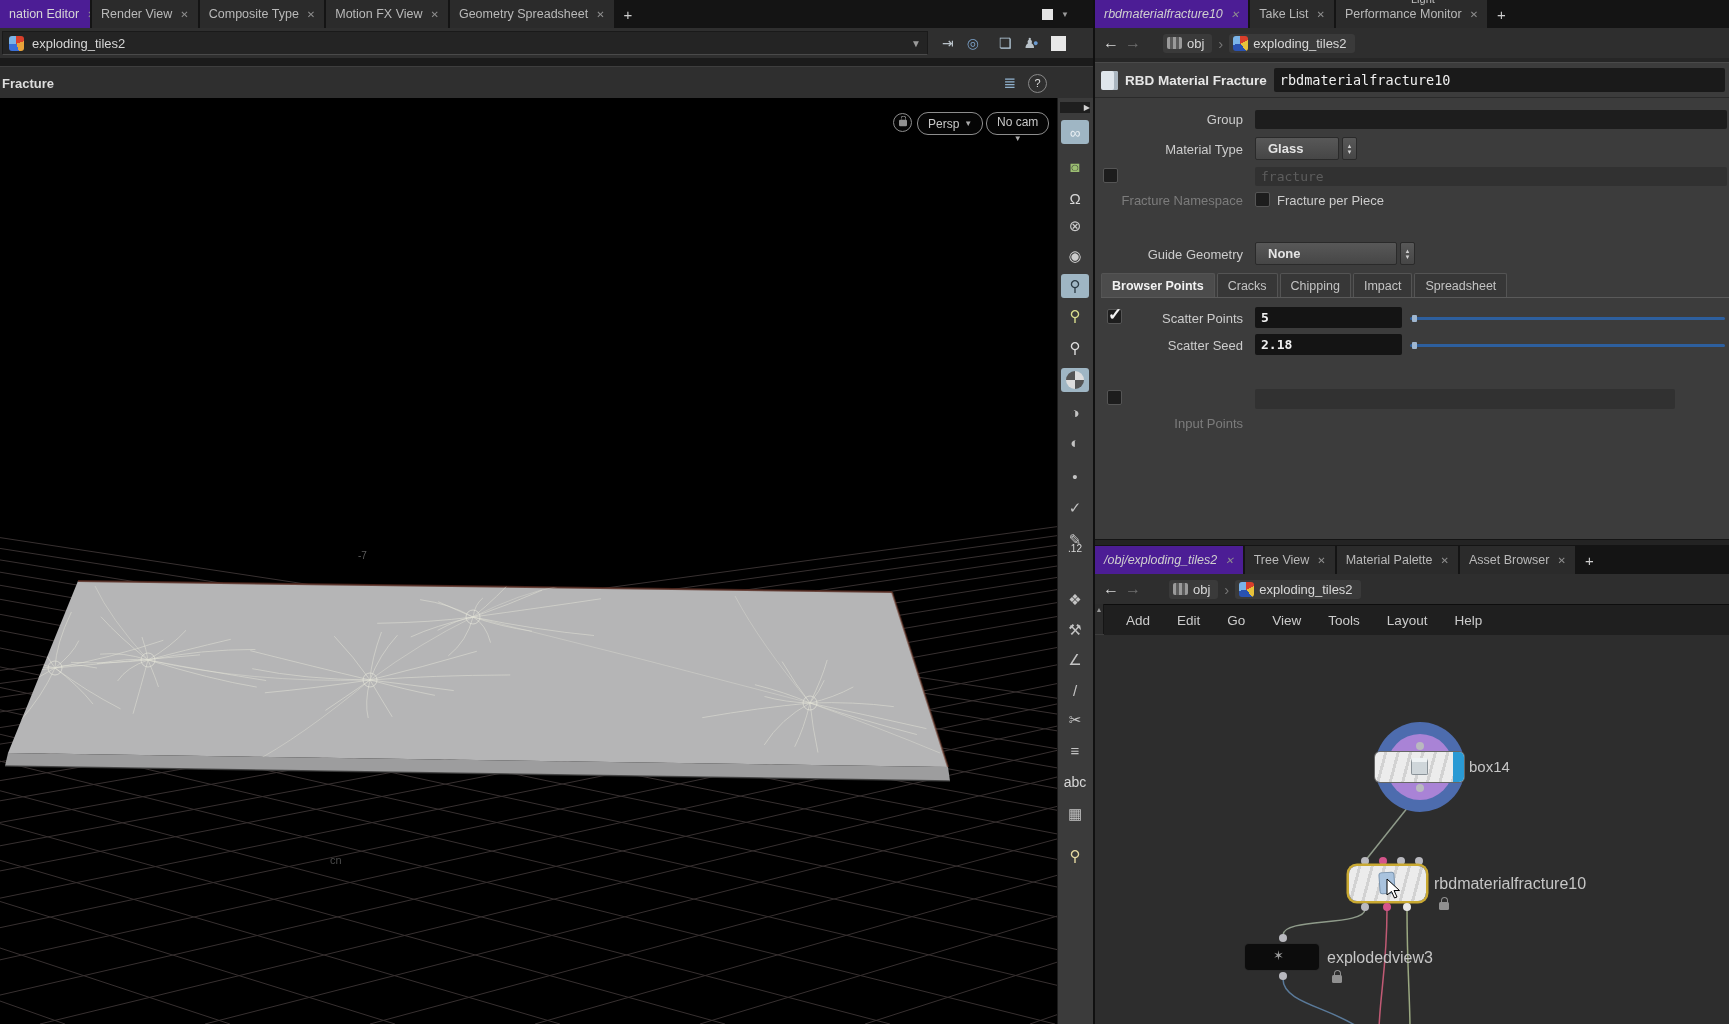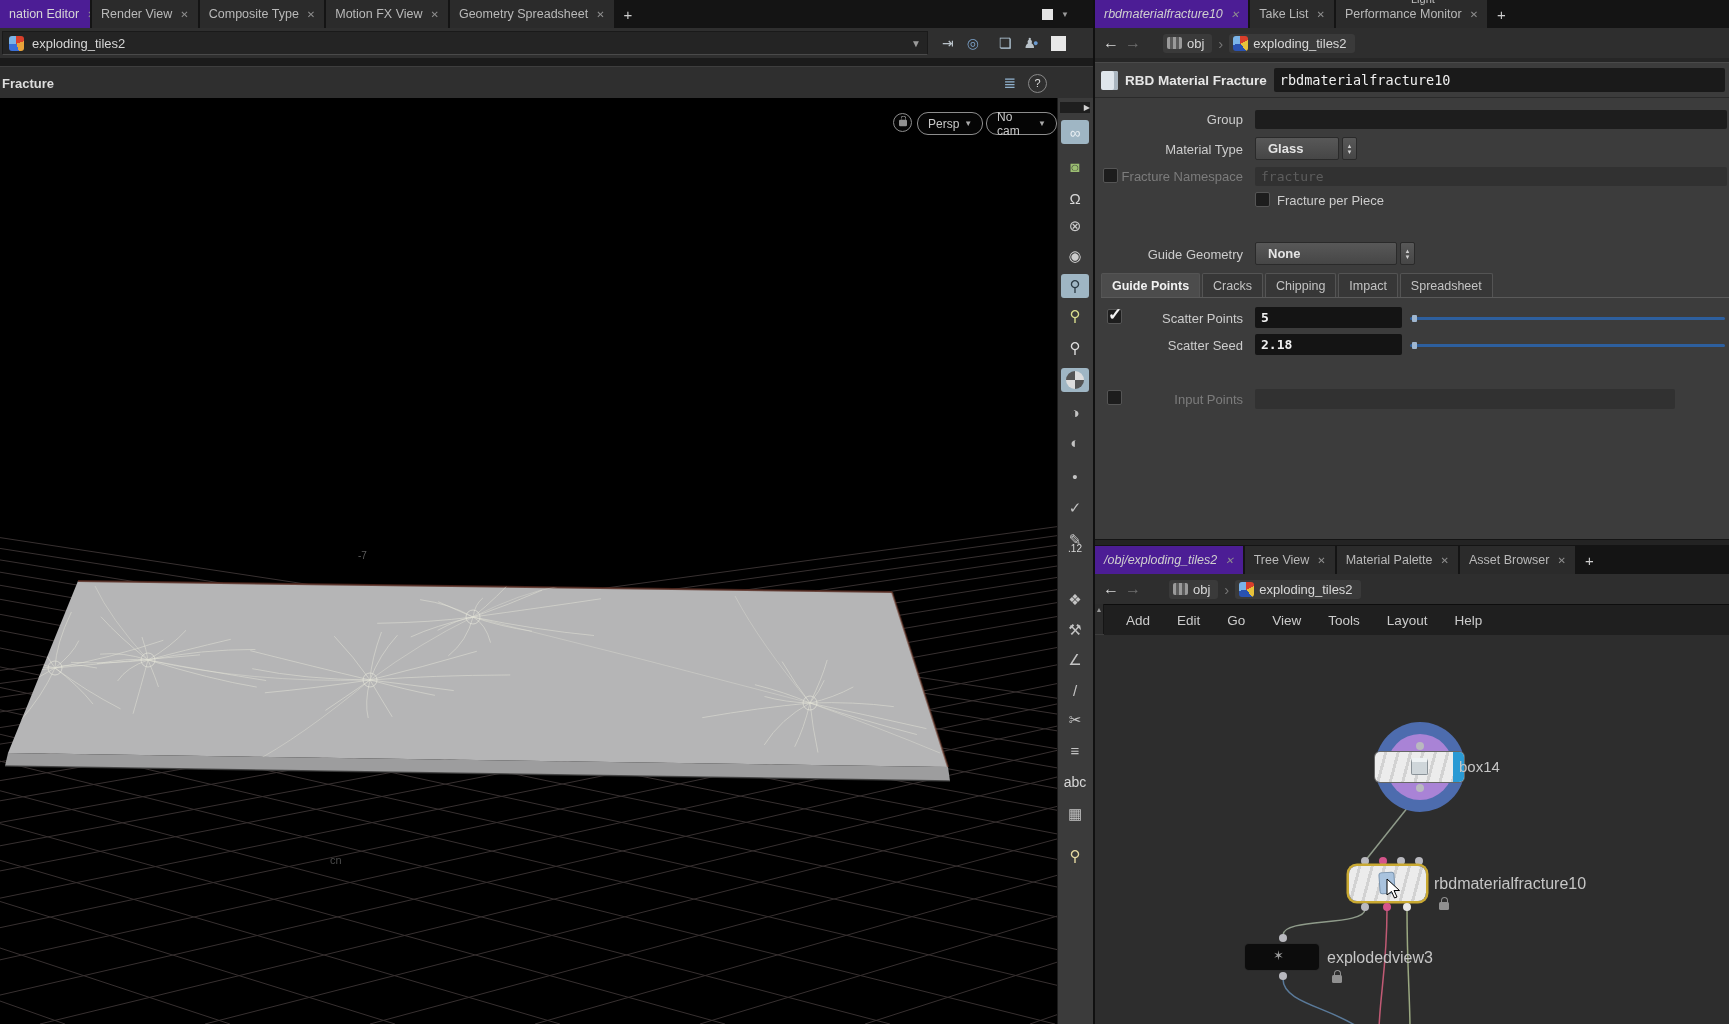--- a/index.html
+++ b/index.html
@@ -42,21 +42,21 @@
   .mini-lock{position:relative;width:10px;height:8px;background:#909090;border-radius:1.5px;display:inline-block;}
   .mini-lock::before{content:"";position:absolute;left:1.5px;top:-5px;width:5px;height:5px;
                      border:1.5px solid #909090;border-bottom:none;border-radius:4px 4px 0 0;}
   
   #param-head{display:flex;align-items:center;height:34px;background:#3c3c3c;border-bottom:1px solid #2a2a2a;
               border-top:1px solid #4a4a4a;padding:0 6px;gap:7px;}
   #param-title{font-weight:bold;color:#e6e6e6;font-size:13.5px;white-space:nowrap;}
   .mono{font-family:"DejaVu Sans Mono",monospace;}
   #param-body{position:relative;height:441px;background:#3c3c3c;}
   .plabel{position:absolute;width:148px;text-align:right;color:#cccccc;font-size:13px;}
-  .plabel.dis{color:#7c7c7c;}
+  .plabel.dis{color:#7c7c7c;margin-top:24px;}
   .pfield{position:absolute;background:#1d1d1d;border-radius:2px;color:#f0f0f0;
           font-family:"DejaVu Sans Mono",monospace;font-size:13px;display:flex;align-items:center;padding:0 6px;box-sizing:border-box;}
   .pfield.dis{background:#313131;color:#5d5d5d;}
   .pcheck{position:absolute;width:15px;height:15px;background:#1d1d1d;border:1px solid #555;border-radius:2px;box-sizing:border-box;}
   .pcheck .ck{position:absolute;left:0px;top:-6px;color:#f2f2f2;font-size:17px;font-weight:bold;}
   .dropbtn{position:absolute;height:23px;background:linear-gradient(#585858,#464646);border:1px solid #2a2a2a;
            border-radius:2px;color:#e4e4e4;font-weight:600;display:flex;align-items:center;padding:0 12px;box-sizing:border-box;}
   .spinner{position:absolute;width:15px;height:23px;background:linear-gradient(#585858,#464646);border:1px solid #2a2a2a;
            border-radius:2px;display:flex;flex-direction:column;align-items:center;justify-content:center;color:#cfcfcf;box-sizing:border-box;}
   .spinner span{font-size:6px;line-height:6px;}
@@ -287,21 +287,21 @@
       </svg>
       <div class="abs grid-fade"></div>
 
       <div class="abs hud-lock" style="left:893px;top:15px;">
         <span class="mini-lock" style="transform:scale(.8);"></span>
       </div>
       <div class="abs hud-pill" style="left:917px;top:14px;">
         <span>Persp</span>
         <span style="font-size:8px;color:#aaa;">▼</span>
       </div>
-      <div class="abs hud-pill" style="left:986px;top:14px;">
+      <div class="abs hud-pill" style="left:986px;top:14px;flex-direction:column;">
         <span>No cam</span>
         <span style="font-size:8px;color:#aaa;">▼</span>
       </div>
       <div class="abs" style="left:358px;top:452px;color:#5c5c5c;font-size:10px;">-7</div>
       <div class="abs" style="left:306px;top:756px;color:#4a4a4a;font-size:11px;margin-left:24px;">cn</div>
     </div>
 
     <div class="abs" id="side-toolbar">
       <div style="position:absolute;left:2px;top:4px;width:30px;height:11px;background:#1e1e1e;display:flex;justify-content:flex-end;align-items:center;">
         <span style="color:#d0d0d0;font-size:8px;">▶</span>
@@ -400,21 +400,21 @@
       <span class="plabel" style="left:182px;top:95px;text-align:left;width:200px;">Fracture per Piece</span>
 
       <span class="plabel" style="left:0;top:149px;">Guide Geometry</span>
       <span class="dropbtn" style="left:160px;top:144px;width:142px;">None</span>
       <span class="spinner" style="left:305px;top:144px;">
         <span>▲</span>
           <span>▼</span>
       </span>
 
       <div class="ptabs">
-        <div class="ptab active">Guide Points</div>
+        <div class="ptab active">Browser Points</div>
         <div class="ptab">Cracks</div>
         <div class="ptab">Chipping</div>
         <div class="ptab">Impact</div>
         <div class="ptab">Spreadsheet</div>
       </div>
 
       <span class="pcheck" style="left:12px;top:211px;">
         <span class="ck">✓</span>
       </span>
       <span class="plabel" style="left:0;top:213px;">Scatter Points</span>
@@ -501,21 +501,21 @@
         <circle cx="325" cy="132" r="33" fill="#a983d6"></circle>
       </svg>
 
       <span class="dot" style="left:321px;top:107px;"></span>
       <div class="node-body" style="left:280px;top:117px;width:89px;height:30px;">
         <span style="position:absolute;right:0;top:0;width:11px;height:30px;background:#2a9ad4;border-radius:0 5px 5px 0;"></span>
         <span style="position:absolute;left:36px;top:6px;width:17px;height:17px;background:#cfd6da;
               border:1px solid #8a9298;border-top:4px solid #eef2f4;box-sizing:border-box;border-radius:2px;"></span>
       </div>
       <span class="dot" style="left:321px;top:149px;"></span>
-      <span class="node-label" style="left:364px;top:123px;font-size:15px;">box14</span>
+      <span class="node-label" style="left:374px;top:123px;font-size:15px;">box14</span>
 
       <span class="dot" style="left:266px;top:222px;"></span>
       <span class="dot pink" style="left:284px;top:222px;"></span>
       <span class="dot" style="left:302px;top:222px;"></span>
       <span class="dot" style="left:320px;top:222px;"></span>
       <div class="node-body" style="left:254px;top:231px;width:77px;height:35px;border-radius:8px;box-shadow:0 0 0 2.5px #c9a932;">
         <span style="position:absolute;left:30px;top:6px;width:16px;height:22px;
               background:#a9c3de;border:1px solid #7a94ae;border-radius:3px;transform:rotate(-4deg);box-sizing:border-box;"></span>
       </div>
       <span class="dot" style="left:266px;top:268px;"></span>

